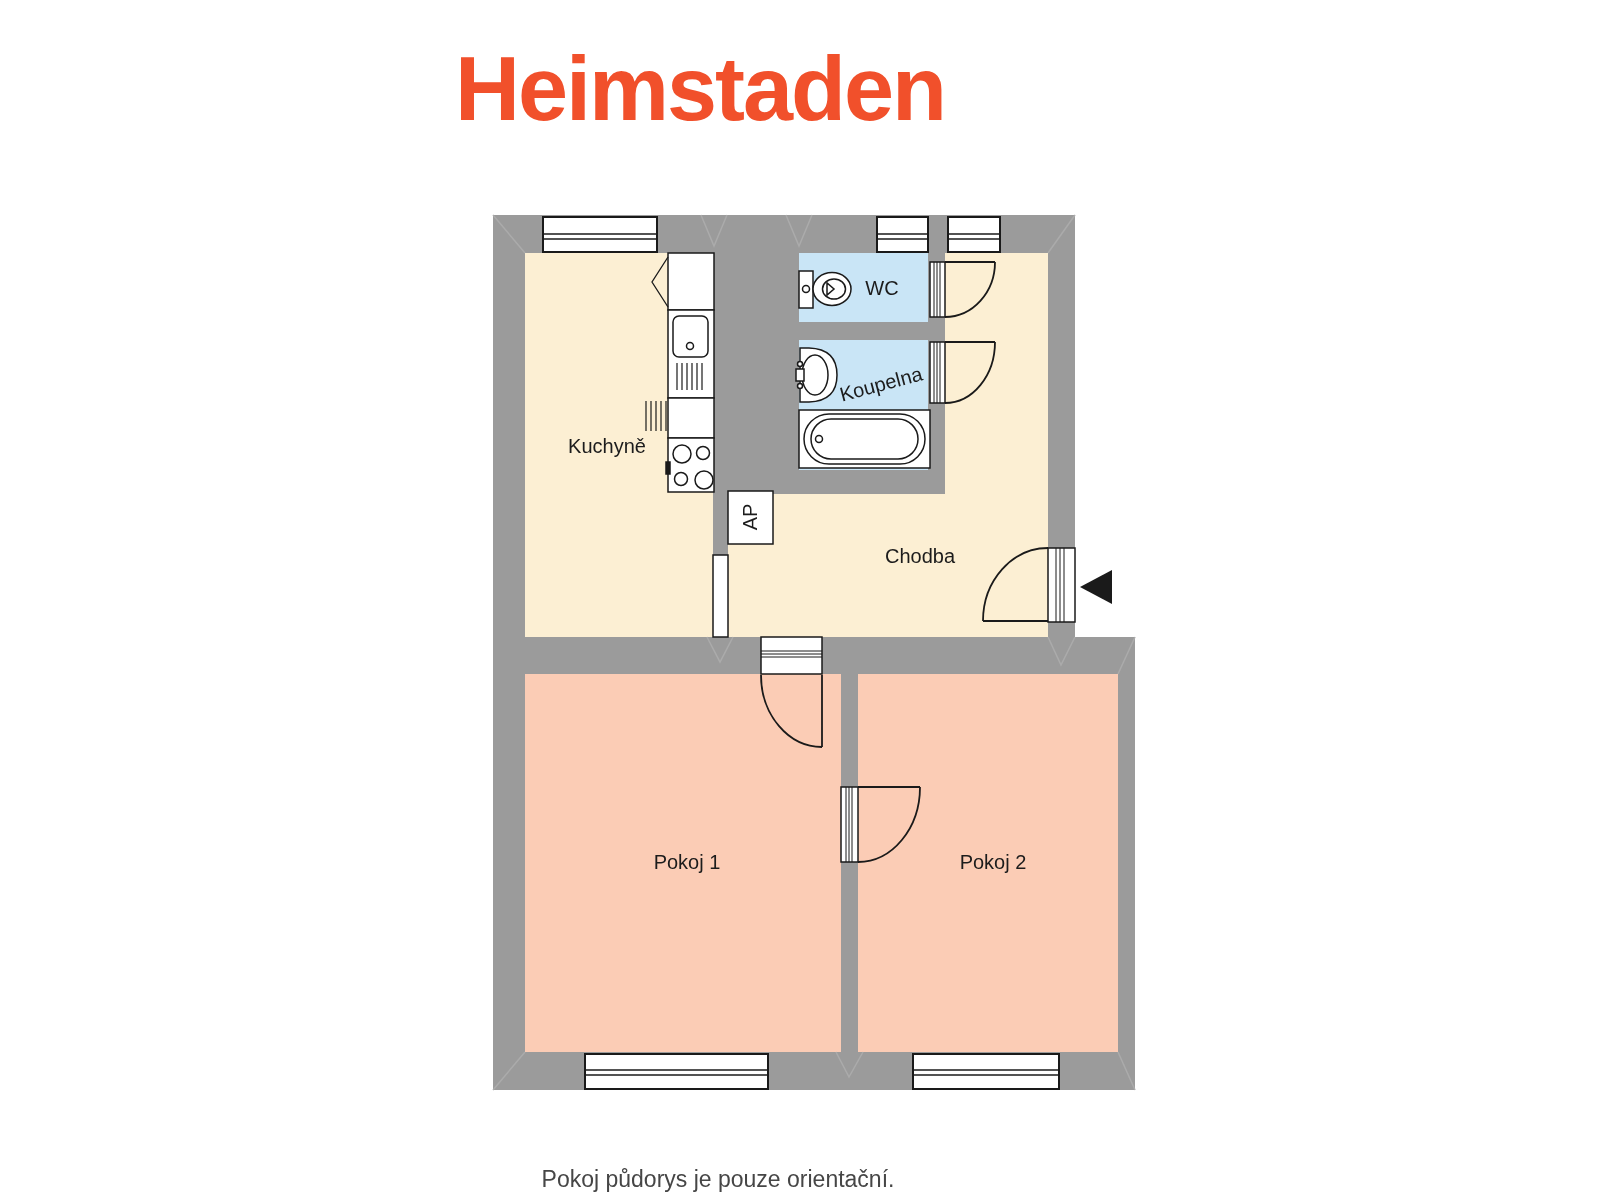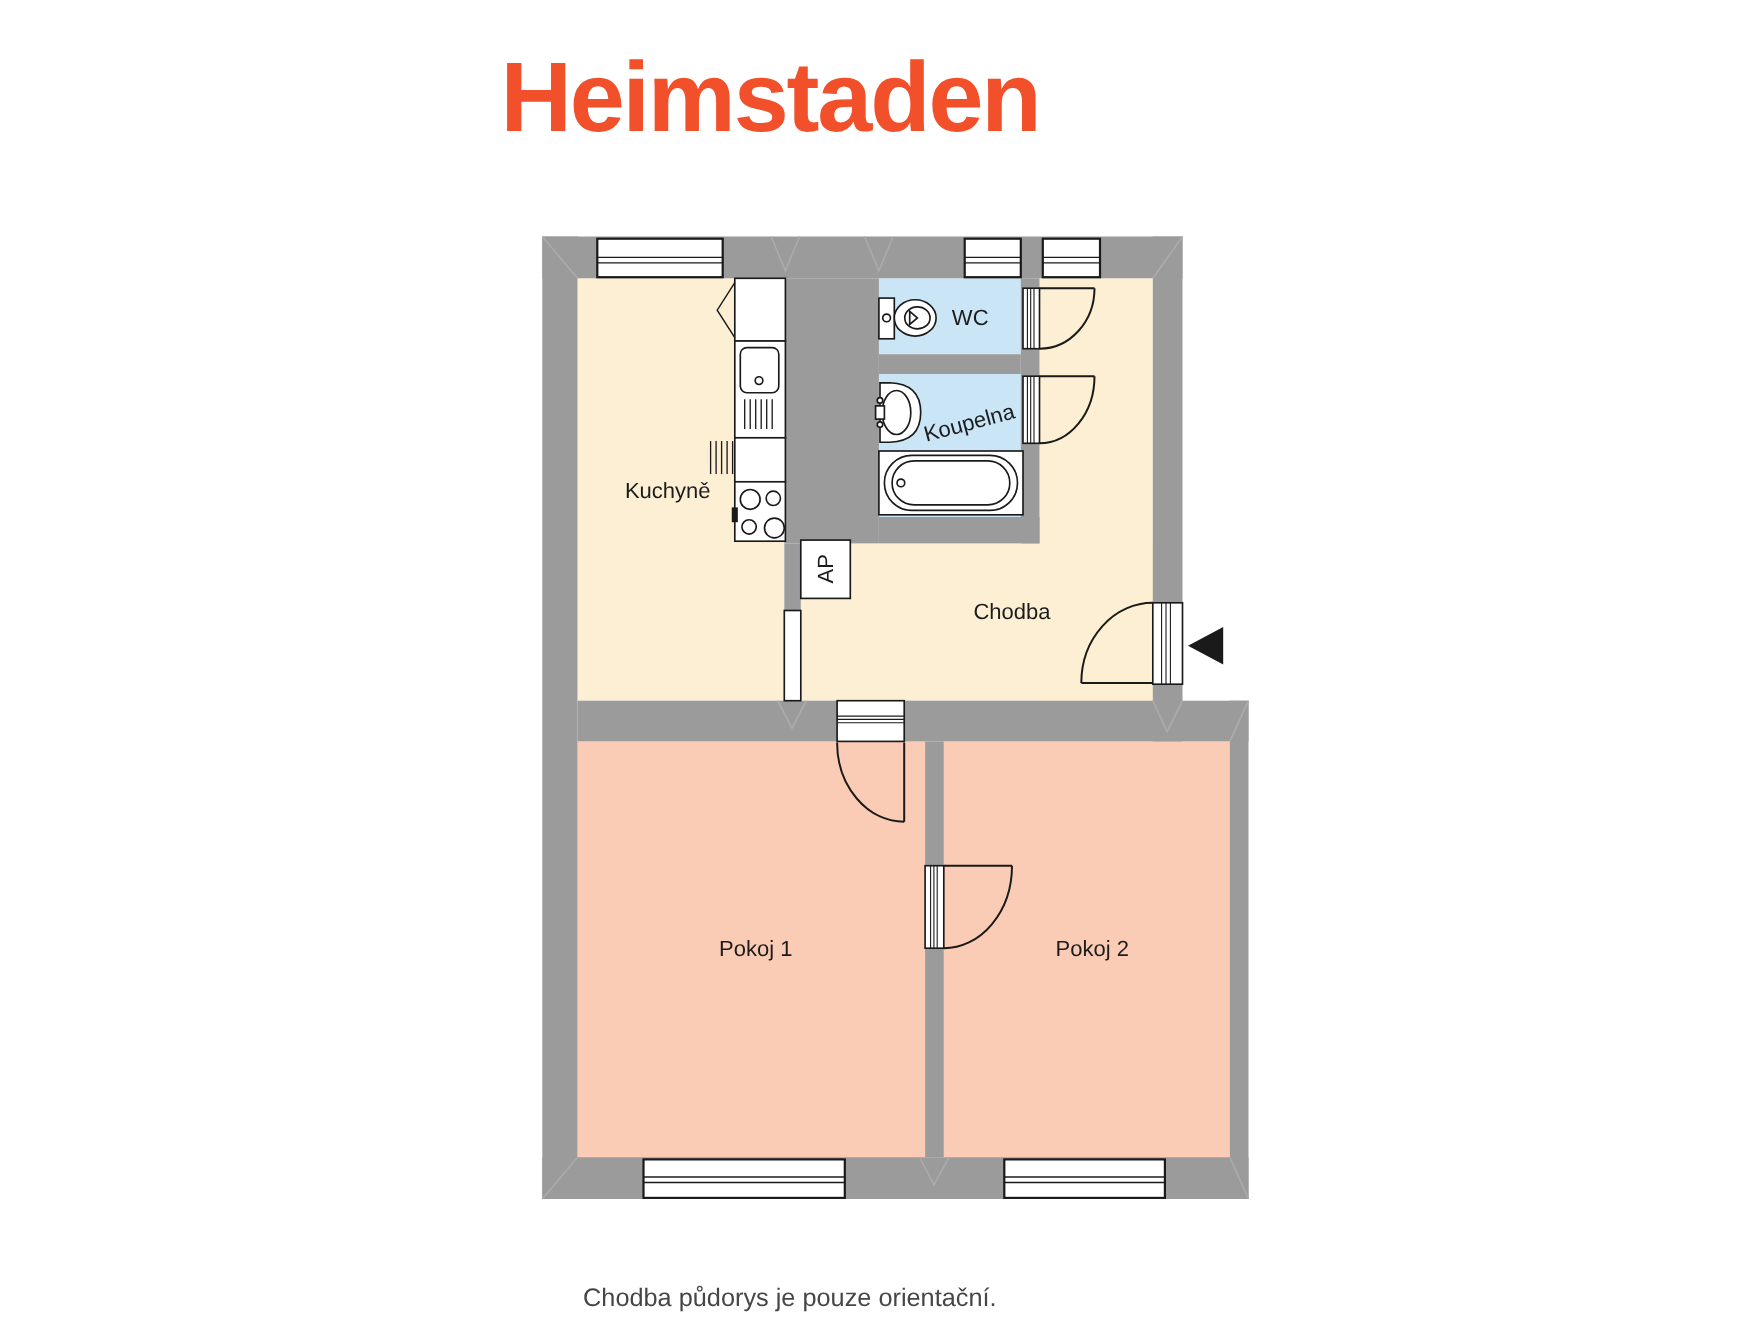--- a/index.html
+++ b/index.html
@@ -200,14 +200,14 @@
     <g>
       <text class="room-label" x="607" y="453" text-anchor="middle">Kuchyně</text>
       <text class="room-label" x="882" y="295" text-anchor="middle">WC</text>
       <text class="room-label" transform="translate(881,384) rotate(-15)" y="7" text-anchor="middle">Koupelna</text>
       <text class="room-label" x="920" y="563" text-anchor="middle">Chodba</text>
       <text class="room-label" x="687" y="869" text-anchor="middle">Pokoj 1</text>
       <text class="room-label" x="993" y="869" text-anchor="middle">Pokoj 2</text>
     </g>
   </svg>
 
-  <div class="caption">Chodba půdorys je pouze orientační.</div>
+  <div class="caption">Pokoj půdorys je pouze orientační.</div>
 </div>
 
 </body></html>

